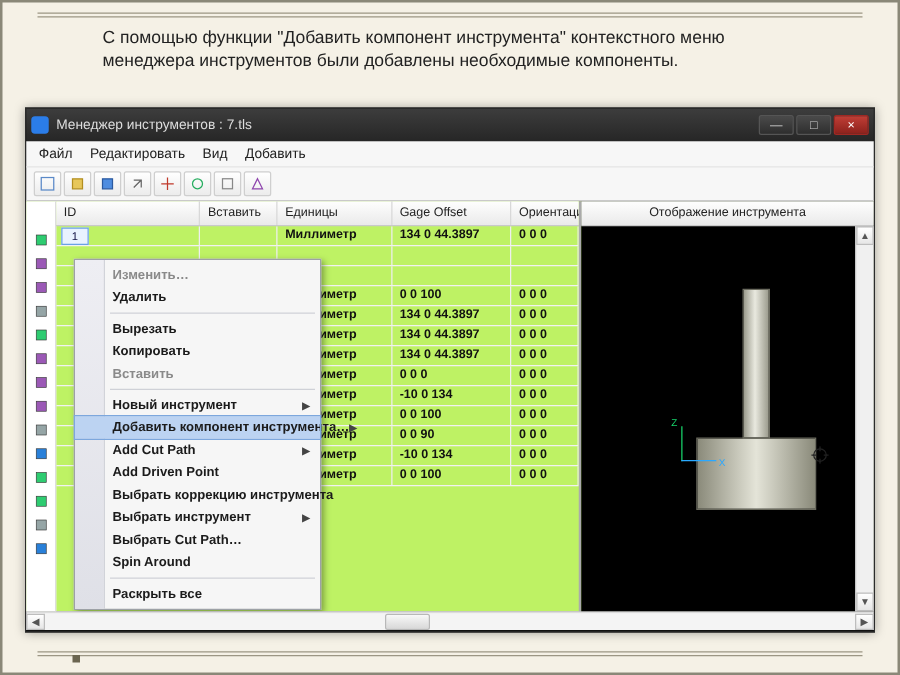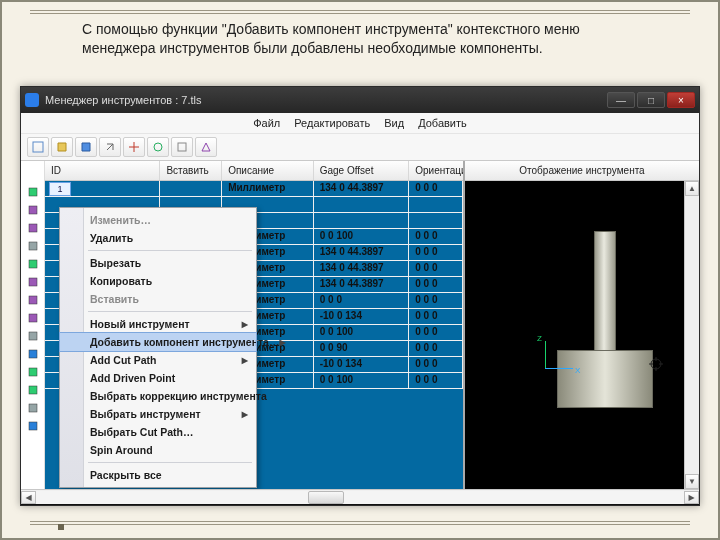--- a/index.html
+++ b/index.html
@@ -14,27 +14,27 @@
 
   .appwin { position: absolute; top: 84px; left: 18px; width: 680px; height: 420px; background: #111; border: 1px solid #2b2b2b; box-shadow: 0 0 8px rgba(0,0,0,.35); }
   .titlebar { height: 26px; background: linear-gradient(#3d3d3d,#262626); display: flex; align-items: center; padding: 0 4px; color: #ddd; }
   .appicon { width: 14px; height: 14px; border-radius: 3px; background: #2b7de9; margin-right: 6px; display: inline-block; }
   .titletext { flex: 1; font-size: 11px; }
   .winbtns { display: flex; gap: 2px; }
   .winbtn { width: 28px; height: 16px; background: linear-gradient(#4a4a4a,#2e2e2e); border: 1px solid #555; border-radius: 2px; display: flex; align-items: center; justify-content: center; color: #ccc; font-size: 10px; }
   .winbtn.close { background: linear-gradient(#c03e36,#8c211c); border-color: #a02823; color: #fff; }
 
   .chrome { background: #f7f7f7; border-bottom: 1px solid #c9c9c9; }
-  .menubar { display: flex; gap: 14px; padding: 4px 10px; font-size: 11px; color: #222; justify-content: center; }
+  .menubar { display: flex; gap: 14px; padding: 4px 10px; font-size: 11px; color: #222; }
   .menubar span { cursor: default; }
   .toolbar { display: flex; gap: 2px; padding: 3px 6px; border-top: 1px solid #e5e5e5; }
   .tbtn { width: 22px; height: 20px; border: 1px solid #cfcfcf; background: linear-gradient(#fff,#ececec); border-radius: 2px; display: flex; align-items: center; justify-content: center; }
   .tbtn svg { width: 12px; height: 12px; }
 
-  .body { display: flex; height: calc(100% - 26px - 49px - 15px); background: #0369a1; }
+  .body { display: flex; height: calc(100% - 26px - 49px - 15px); background: #bef264; }
   .leftcol { width: 24px; background: #fff; border-right: 1px solid #ddd; padding-top: 26px; display: flex; flex-direction: column; align-items: center; gap: 6px; }
   .treeicon { width: 10px; height: 10px; }
   .center { width: 420px; border-right: 2px solid #aaa; display: flex; flex-direction: column; }
   .gridhead { display: flex; background: linear-gradient(#fefefe,#eaeaea); border-bottom: 1px solid #c9c9c9; }
   .gh { font-size: 10px; padding: 4px 6px; border-right: 1px solid #d8d8d8; color: #222; white-space: nowrap; overflow: hidden; }
   .col-id { width: 116px; } .col-desc { width: 62px; } .col-unit { width: 92px; } .col-gage { width: 96px; } .col-ori { width: 54px; border-right: none; }
   .gridbody { position: relative; overflow: hidden; flex: 1; }
   .row { display: flex; height: 16px; border-bottom: 1px solid #f1f1f1; font-size: 10px; font-weight: bold; color: #111; }
   .cell { padding: 1px 6px; border-right: 1px solid #eee; overflow: hidden; white-space: nowrap; }
   .viewport { flex: 1; background: #000; position: relative; }
@@ -181,21 +181,21 @@
             </svg></div>
           <div><svg class="treeicon" viewBox="0 0 10 10">
               <rect x="1" y="1" width="8" height="8" fill="#2980d9" stroke="#333" stroke-width="0.5"></rect>
             </svg></div>
         </div>
 
       <div class="center">
         <div class="gridhead">
           <div class="gh col-id">ID</div>
           <div class="gh col-desc">Вставить</div>
-          <div class="gh col-unit">Описание</div>
+          <div class="gh col-unit">Единицы</div>
           <div class="gh col-gage">Gage Offset</div>
           <div class="gh col-ori">Ориентация</div>
         </div>
         <div class="gridbody" id="gridbody">
           <div class="idbox">1</div>
           <div class="ctxmenu" id="ctxmenu">
             <div class="ctxbar"></div>
             <ul id="ctxlist">
                 <li class="disabled">
                   <span>Изменить…</span>

